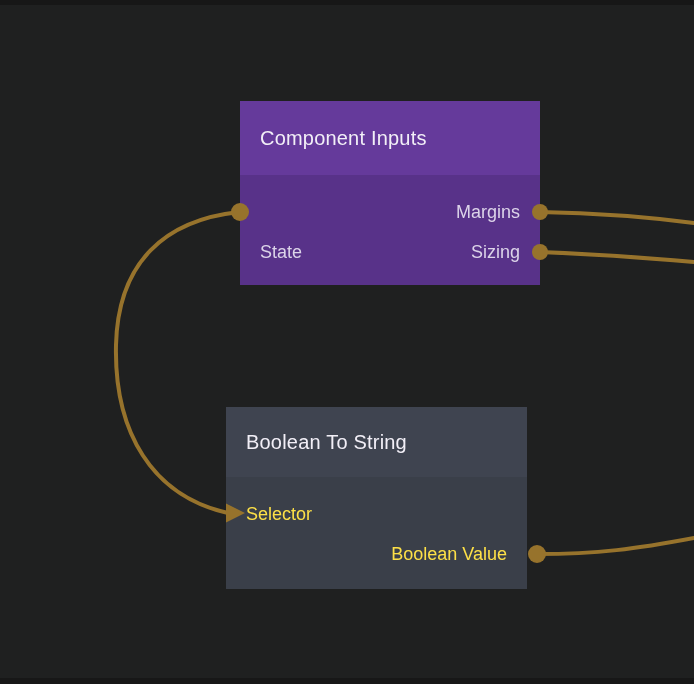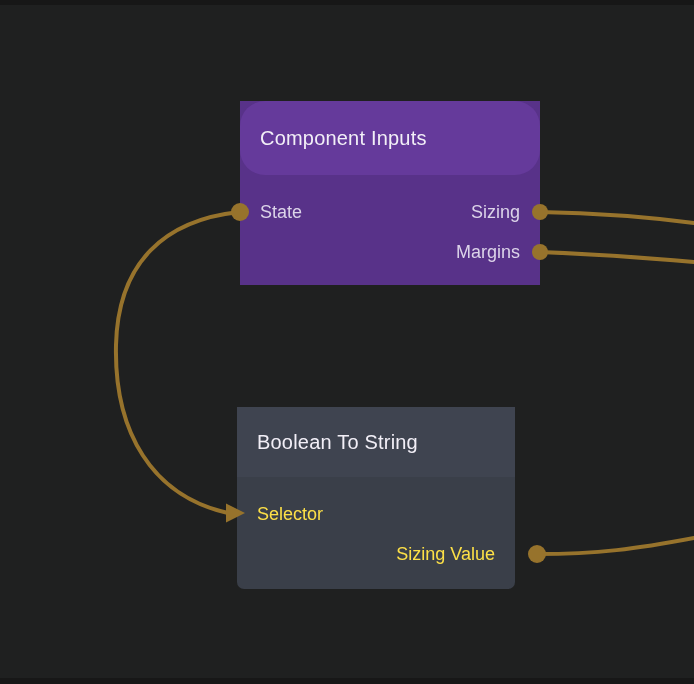--- a/index.html
+++ b/index.html
@@ -53,25 +53,25 @@
     white-space: nowrap;
   }
   .node-purple .port-label { color: #dcd4e9; }
   .node-gray   .port-label { color: #fde047; }
   .port-label.right { margin-left: auto; }
 
   #node-component-inputs {
     left: 240px; top: 101px;
     width: 300px; height: 184px;
   }
-  #node-component-inputs .node-header { height: 74px; border-radius: 25px; }
+  #node-component-inputs .node-header { height: 74px; }
 
   #node-boolean-to-string {
-    left: 237px; top: 407px;
-    width: 278px; height: 182px; border-radius: 7px;
+    left: 226px; top: 407px;
+    width: 301px; height: 182px;
   }
   #node-boolean-to-string .node-header { height: 70px; }
 
   #wire-layer {
     position: absolute;
     left: 0; top: 0;
     width: 694px; height: 684px;
     z-index: 2;
     pointer-events: none;
   }
@@ -83,39 +83,39 @@
 
   <div class="edge-strip top"></div>
   <div class="edge-strip bottom"></div>
 
   <div class="node node-purple" id="node-component-inputs" style="background: rgb(88, 50, 137);">
     <div class="node-header" style="background: rgb(101, 58, 155);">
       <span class="node-title">Component Inputs</span>
     </div>
     <div class="node-body">
       <div class="port-row">
+        <span class="port-label right">Margins</span>
+      </div>
+      <div class="port-row">
         <span class="port-label left">State</span>
         <span class="port-label right">Sizing</span>
-      </div>
-      <div class="port-row">
-        <span class="port-label right">Margins</span>
       </div>
     </div>
   </div>
 
   <div class="node node-gray" id="node-boolean-to-string" style="background: rgb(58, 63, 73);">
     <div class="node-header" style="background: rgb(63, 68, 80);">
       <span class="node-title">Boolean To String</span>
     </div>
     <div class="node-body">
       <div class="port-row">
         <span class="port-label left">Selector</span>
       </div>
       <div class="port-row">
-        <span class="port-label right">Sizing Value</span>
+        <span class="port-label right">Boolean Value</span>
       </div>
     </div>
   </div>
 
   <svg id="wire-layer" viewBox="0 0 694 684" xmlns="http://www.w3.org/2000/svg">
 
     <path d="M 239 212 C 165 220 118 262 116 345 C 114 432 152 496 228 513" fill="none" stroke-width="4" stroke-linecap="round" stroke="#97732c"></path>
     <polygon points="245,513 226,503.5 226,522.5" fill="#97732c"></polygon>
 
     <path d="M 540 212 C 592 213 648 217 694 223" fill="none" stroke-width="4" stroke-linecap="round" stroke="#97732c"></path>

